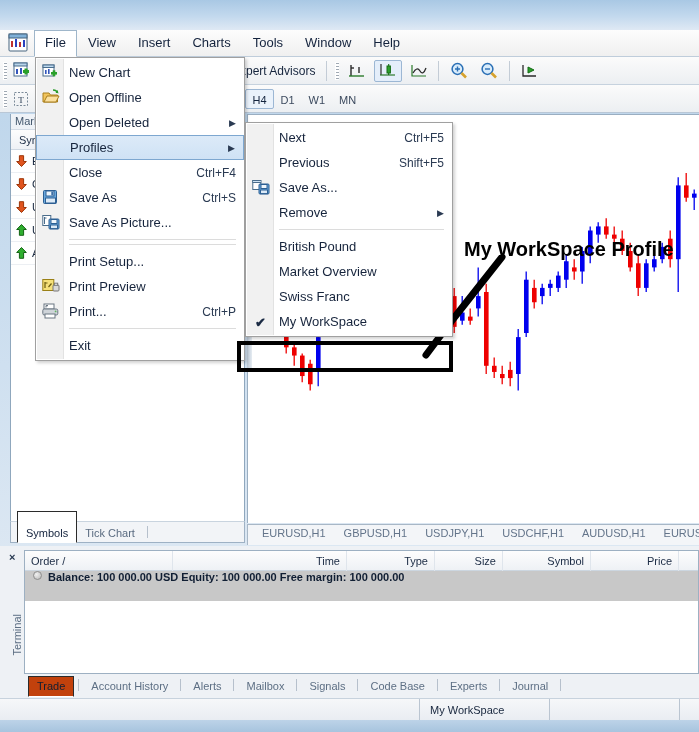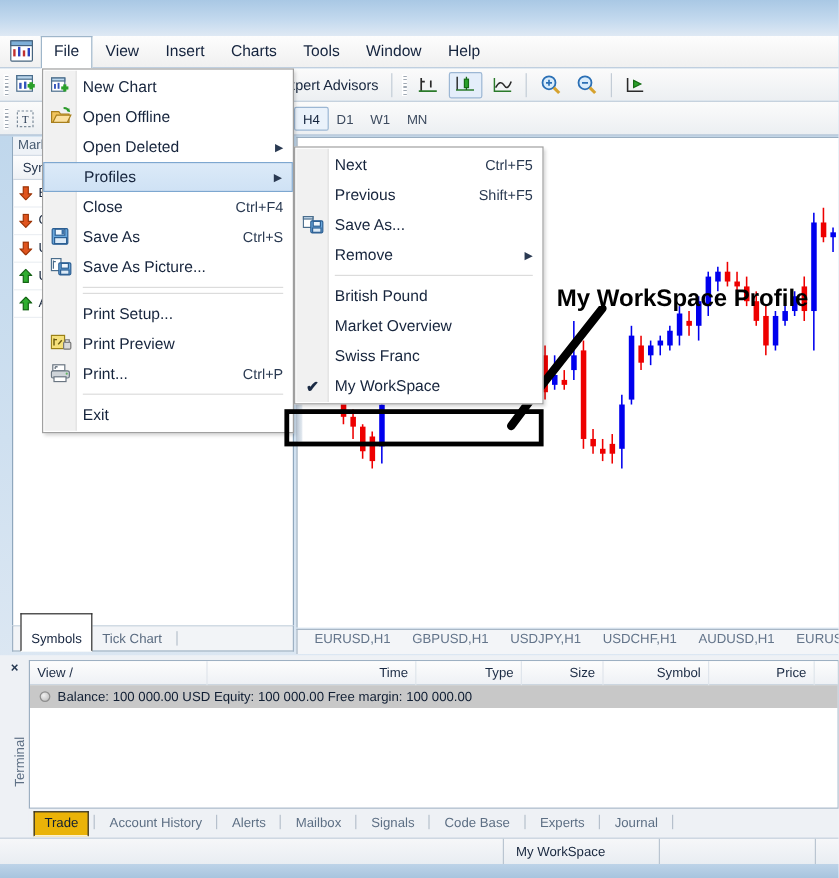--- a/index.html
+++ b/index.html
@@ -219,36 +219,36 @@
     position:absolute; left:24px; top:550px; width:675px; height:124px;
     background:#ffffff; border:1px solid #9db0c2;
   }
   .term-head {
     height:20px; display:flex; align-items:center;
     background:linear-gradient(180deg,#fdfdfd,#eef1f5);
     border-bottom:1px solid #ccd6e0; font-size:11px; color:#1b2b44;
   }
   .th { border-right:1px solid #dfe5ec; height:20px; display:flex; align-items:center; padding:0 6px; }
   .term-balance {
-    height:19px; display:flex; align-items:center; gap:6px; padding-left:8px;
-    background:#c8c8c8; font-size:11px; color:#101e33; font-weight:normal;
+    height:30px; display:flex; align-items:flex-start; gap:6px; padding-left:8px;
+    background:#c8c8c8; font-size:11px; color:#101e33; font-weight:bold;
   }
   .bal-dot {
     width:9px; height:9px; border-radius:50%;
     background:radial-gradient(circle at 35% 35%,#f0f0f0,#b8b8b8);
     border:1px solid #8e8e8e;
   }
   .term-tabs {
     position:absolute; left:24px; top:674px; width:675px; height:22px;
     display:flex; align-items:flex-end; font-size:11px; color:#5d6f84;
     background:#eef1f5; padding-left:4px;
   }
   .term-tab { padding:3px 8px 4px 8px; cursor:default; }
   .term-tab.active {
-    background:#eab308; color:#101e33; border:1px solid #2b2b2b;
+    background:#c2410c; color:#101e33; border:1px solid #2b2b2b;
     border-bottom:1px solid #ffffff; margin-bottom:-1px;
   }
   .ttsep { width:1px; height:12px; background:#b6c0cc; margin:0 4px 5px 4px; }
 
   
   .statusbar {
     position:absolute; left:0; top:698px; width:699px; height:22px;
     background:linear-gradient(180deg,#f6f7f9,#e9edf2);
     border-top:1px solid #c7d2dd;
     display:flex; align-items:center; font-size:11px; color:#17263d;
@@ -780,21 +780,21 @@
         </div>
       </div>
   </div>
   <div class="highlight-box"></div>
 
   <div class="terminal"></div>
   <div class="term-close">×</div>
   <div class="term-vlabel">Terminal</div>
   <div class="term-body">
     <div class="term-head" id="term-head">
-        <div class="th" style="width: 148px; justify-content: flex-start;">View  /</div>
+        <div class="th" style="width: 148px; justify-content: flex-start;">Order  /</div>
         <div class="th" style="width: 174px; justify-content: flex-end;">Time</div>
         <div class="th" style="width: 88px; justify-content: flex-end;">Type</div>
         <div class="th" style="width: 68px; justify-content: flex-end;">Size</div>
         <div class="th" style="width: 88px; justify-content: flex-end;">Symbol</div>
         <div class="th" style="width: 88px; justify-content: flex-end;">Price</div>
       </div>
     <div class="term-balance">
       <span class="bal-dot"></span>
       <span>Balance: 100 000.00 USD  Equity: 100 000.00  Free margin: 100 000.00</span>
     </div>

